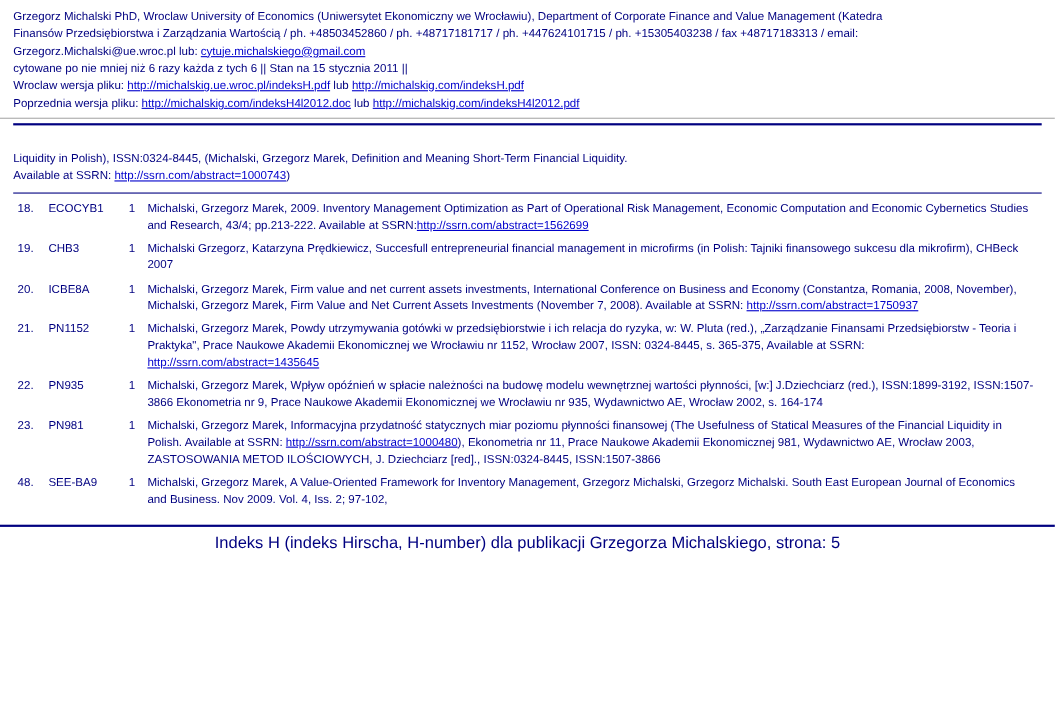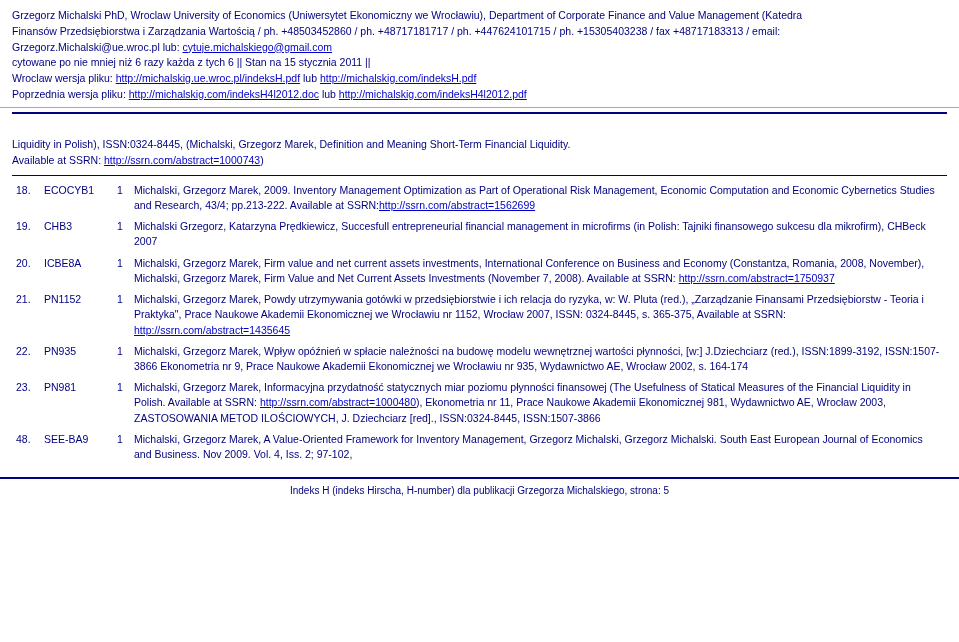--- a/index.html
+++ b/index.html
@@ -70,21 +70,21 @@
     .link-text {
       color: #0000cc;
       text-decoration: underline;
       text-align: center;
     }
     .footer {
       margin-top: 8px;
       padding: 6px 12px;
       border-top: 2px solid #000080;
       text-align: center;
-      font-size: 10px;
+      font-size: 15px;
       color: #000080;
     }
   </style>
 </head>
 <body>
 
 <div class="header">
   <div>Grzegorz Michalski PhD, Wroclaw University of Economics (Uniwersytet Ekonomiczny we Wrocławiu), Department of Corporate Finance and Value Management (Katedra</div>
   <div>Finansów Przedsiębiorstwa i Zarządzania Wartością / ph. +48503452860 / ph. +48717181717 / ph. +447624101715 / ph. +15305403238 / fax +48717183313 / email:</div>
   <div>

